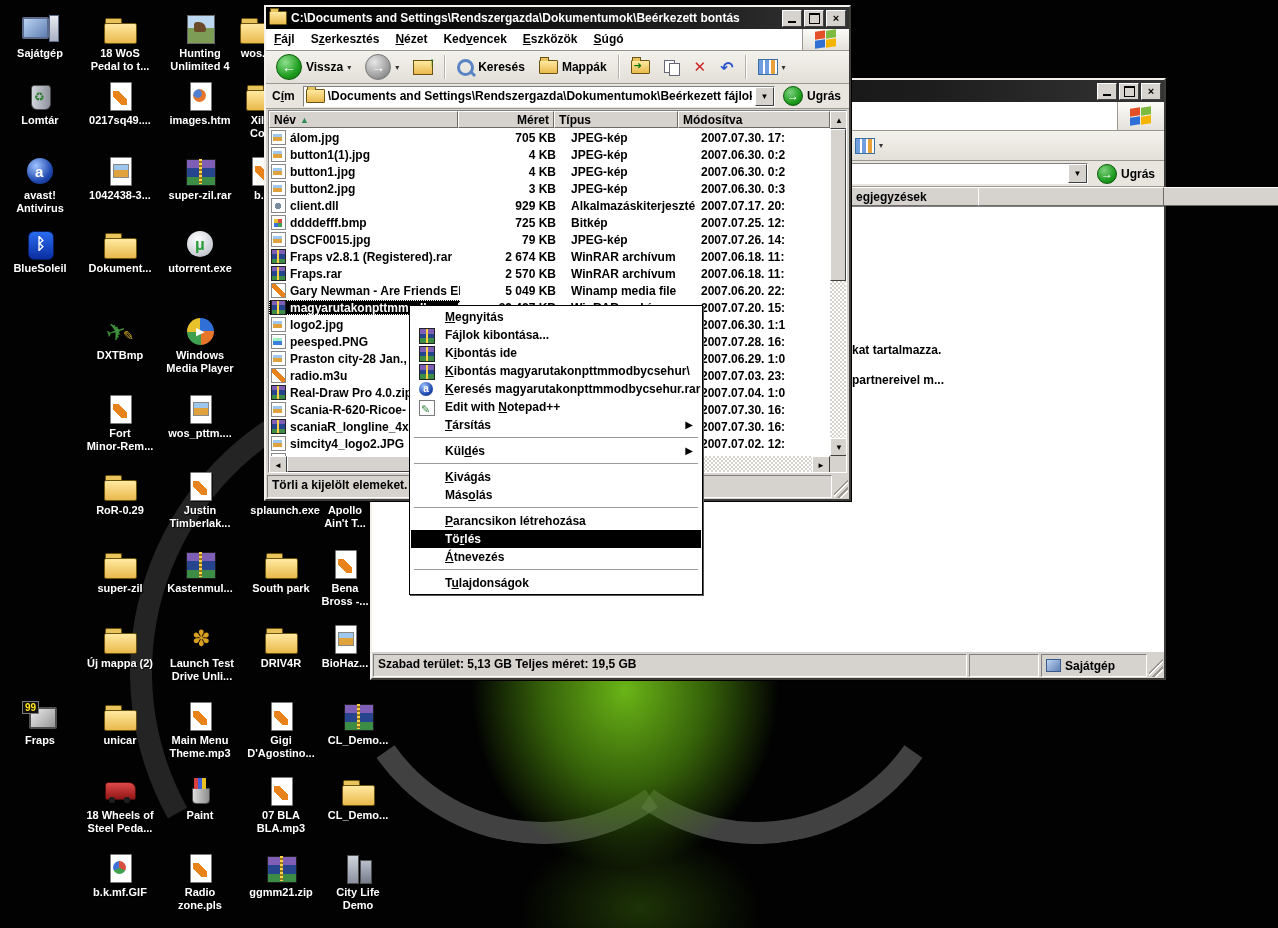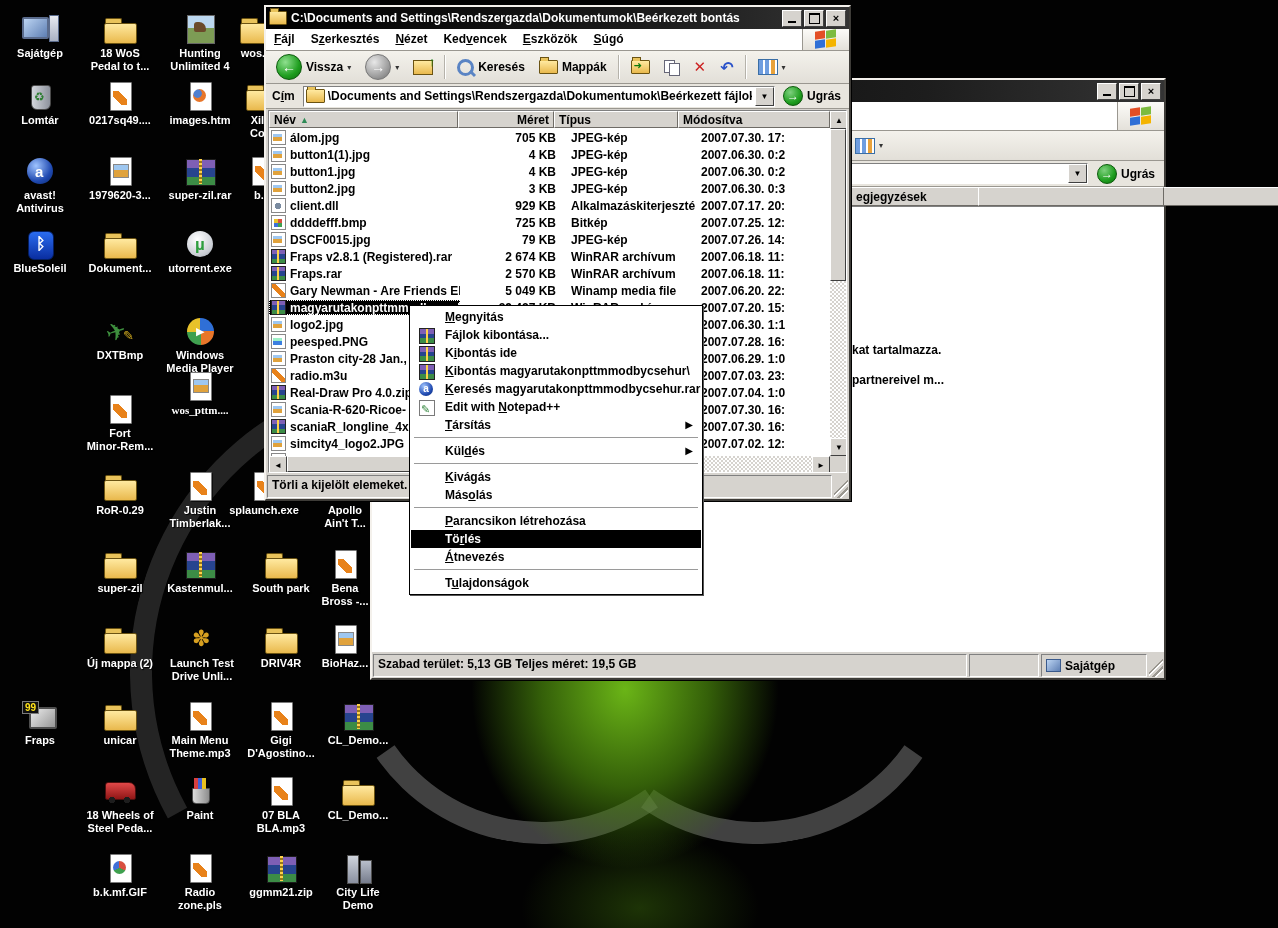--- a/index.html
+++ b/index.html
@@ -254,21 +254,21 @@
         <div class="di di-folder"></div>
         <div class="dlabel">18 WoS
 Pedal to t...</div>
       </div>
       <div class="dicon" style="left: 81px; top: 80px;">
         <div class="di di-media pg"></div>
         <div class="dlabel">0217sq49....</div>
       </div>
       <div class="dicon" style="left: 81px; top: 155px;">
         <div class="di di-image pg"></div>
-        <div class="dlabel">1979620-3...</div>
+        <div class="dlabel">1042438-3...</div>
       </div>
       <div class="dicon" style="left: 81px; top: 228px;">
         <div class="di di-folder"></div>
         <div class="dlabel">Dokument...</div>
       </div>
       <div class="dicon" style="left: 81px; top: 315px; justify-content: flex-end;">
         <div class="di di-plane"></div>
         <div class="dlabel">DXTBmp</div>
       </div>
       <div class="dicon" style="left: 81px; top: 393px;">
@@ -316,21 +316,21 @@
       </div>
       <div class="dicon" style="left: 161px; top: 228px;">
         <div class="di di-ut"></div>
         <div class="dlabel">utorrent.exe</div>
       </div>
       <div class="dicon" style="left: 161px; top: 315px;">
         <div class="di di-wmp"></div>
         <div class="dlabel">Windows
 Media Player</div>
       </div>
-      <div class="dicon" style="left: 161px; top: 370px; font-family: Liberation Serif, serif;">
+      <div class="dicon" style="left: 161px; top: 393px;">
         <div class="di di-image pg"></div>
         <div class="dlabel">wos_pttm....</div>
       </div>
       <div class="dicon" style="left: 161px; top: 470px;">
         <div class="di di-media pg"></div>
         <div class="dlabel">Justin
 Timberlak...</div>
       </div>
       <div class="dicon" style="left: 161px; top: 548px;">
         <div class="di di-rar"></div>
@@ -361,21 +361,21 @@
       </div>
       <div class="dicon" style="left: 223px; top: 80px;">
         <div class="di di-folder"></div>
         <div class="dlabel">Xilis
 Co...</div>
       </div>
       <div class="dicon" style="left: 223px; top: 155px;">
         <div class="di di-media pg"></div>
         <div class="dlabel">b...</div>
       </div>
-      <div class="dicon" style="left: 225px; top: 470px;">
+      <div class="dicon" style="left: 242px; top: 470px; align-items: flex-end;">
         <div class="di di-media pg"></div>
         <div class="dlabel">splaunch.exe</div>
       </div>
       <div class="dicon" style="left: 242px; top: 548px;">
         <div class="di di-folder"></div>
         <div class="dlabel">South park</div>
       </div>
       <div class="dicon" style="left: 242px; top: 623px;">
         <div class="di di-folder"></div>
         <div class="dlabel">DRIV4R</div>

